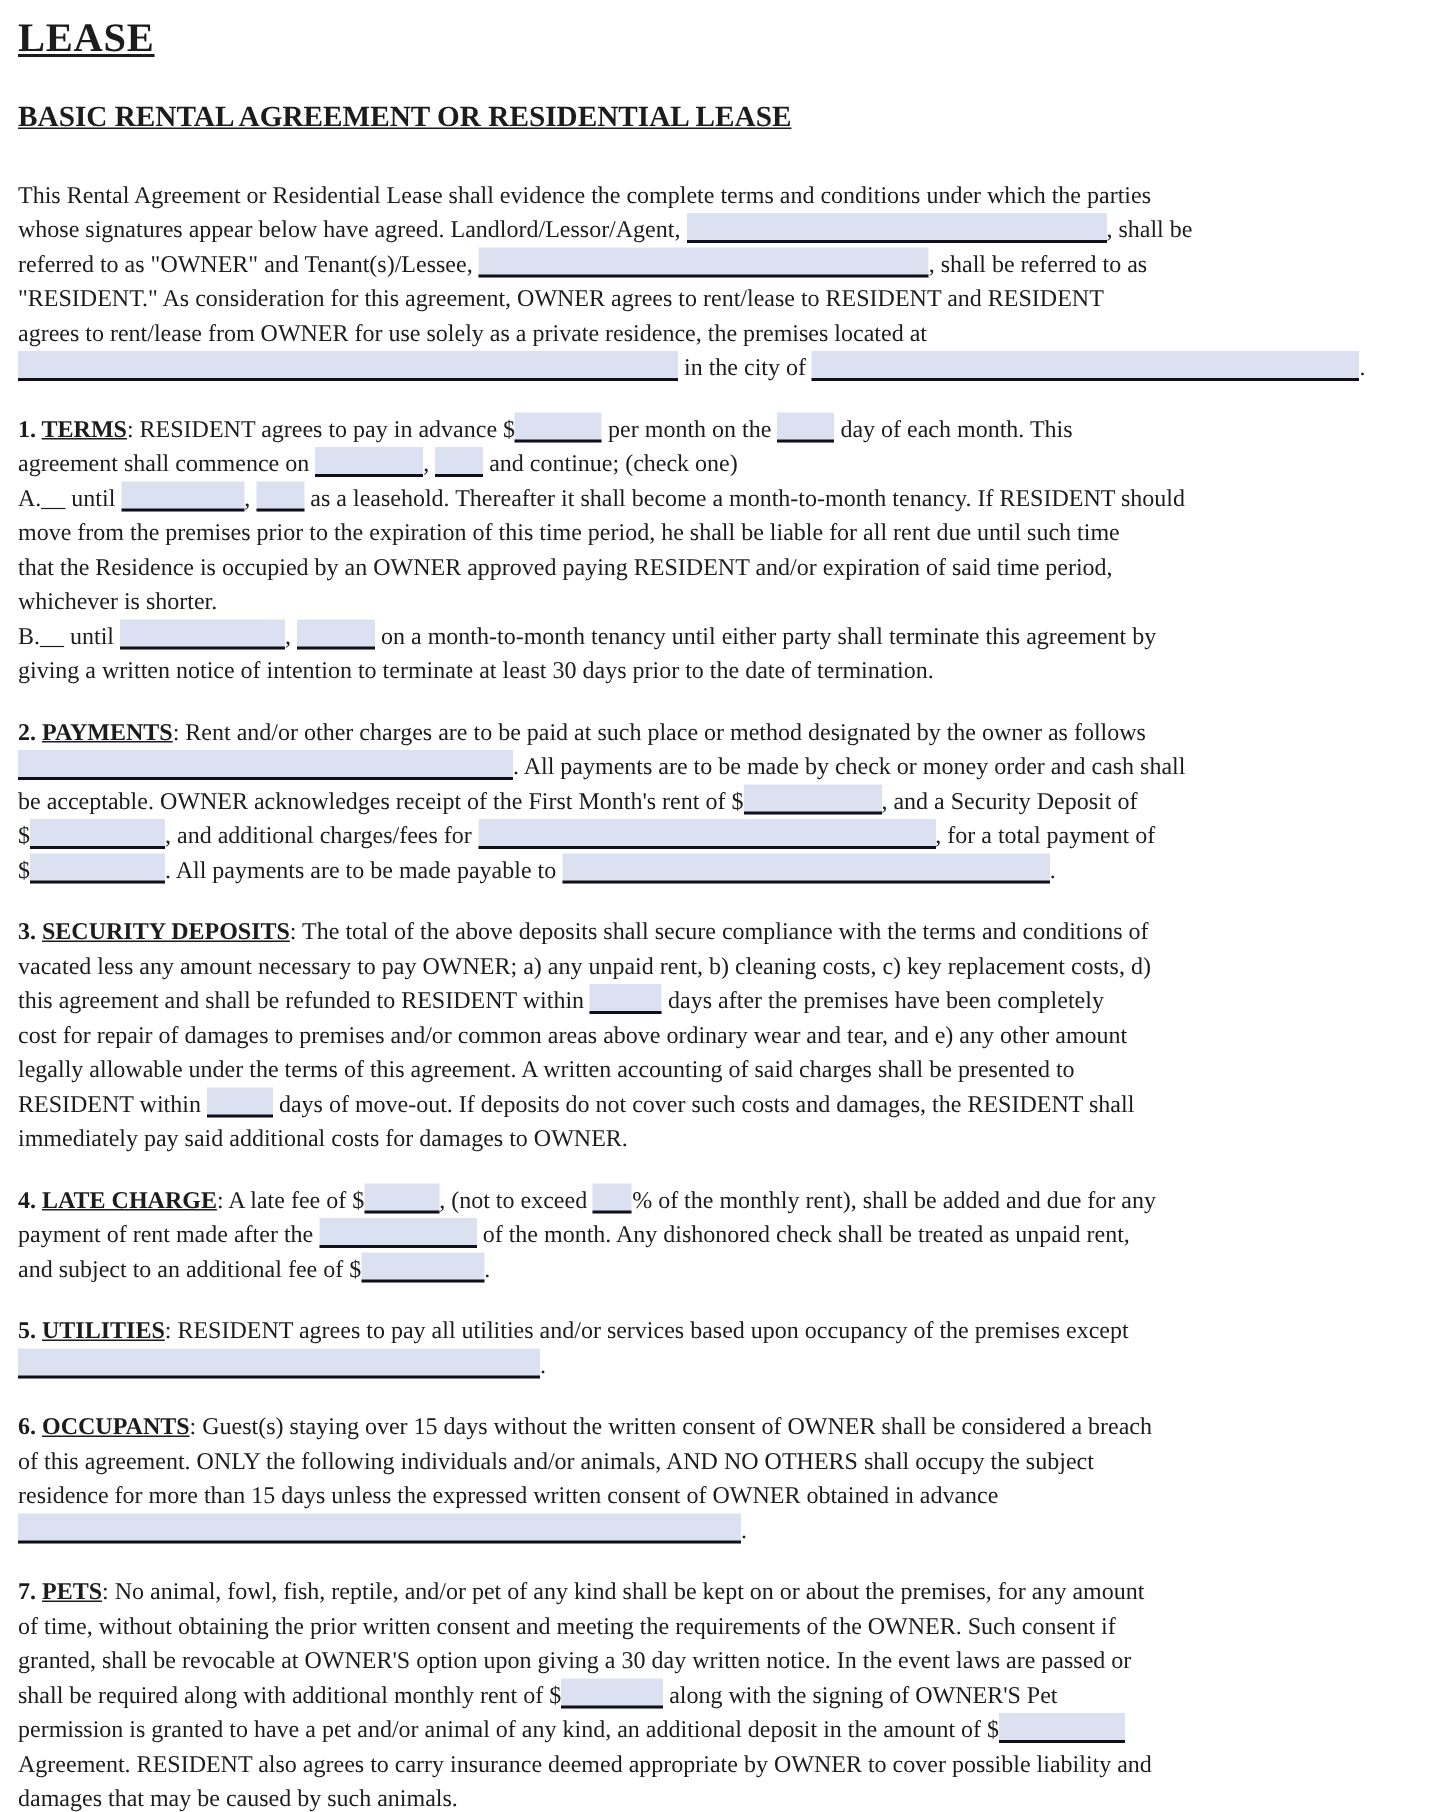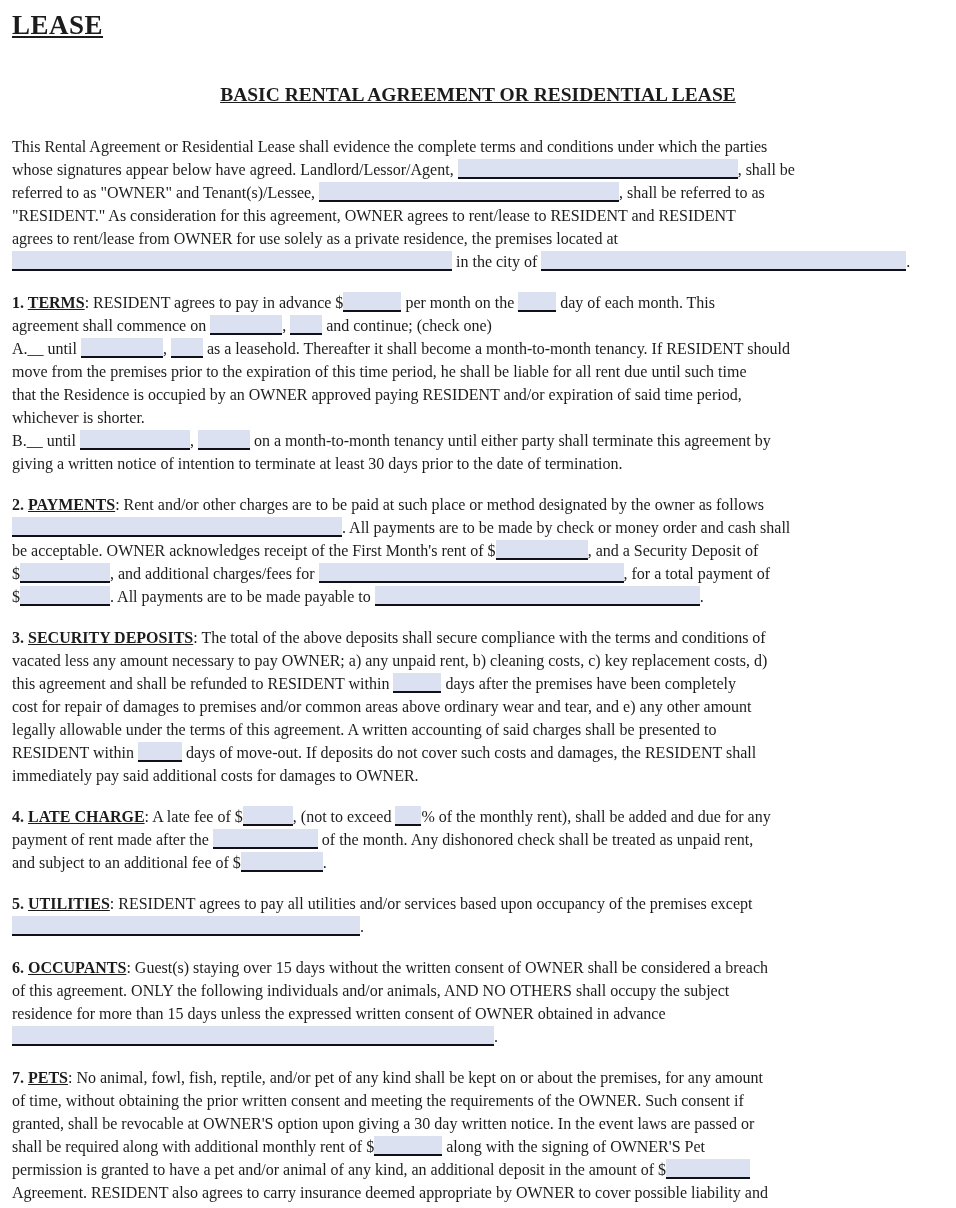--- a/index.html
+++ b/index.html
@@ -15,22 +15,21 @@
     overflow:hidden;
   }
   .doc-title{
     margin:2px 0 0 0;
     font-size:27px;
     font-weight:bold;
     text-decoration:underline;
     letter-spacing:.5px;
   }
   .doc-subtitle{
-    margin:43px 0 0 0;
-    text-align:center;
+    margin:27px 0 0 0;
     font-size:19.5px;
     font-weight:bold;
     text-decoration:underline;
   }
   #content{margin-top:29px;}
   .para{margin:0 0 18px 0;}
   .line{
     line-height:23px;
     min-height:23px;
     font-size:16px;

